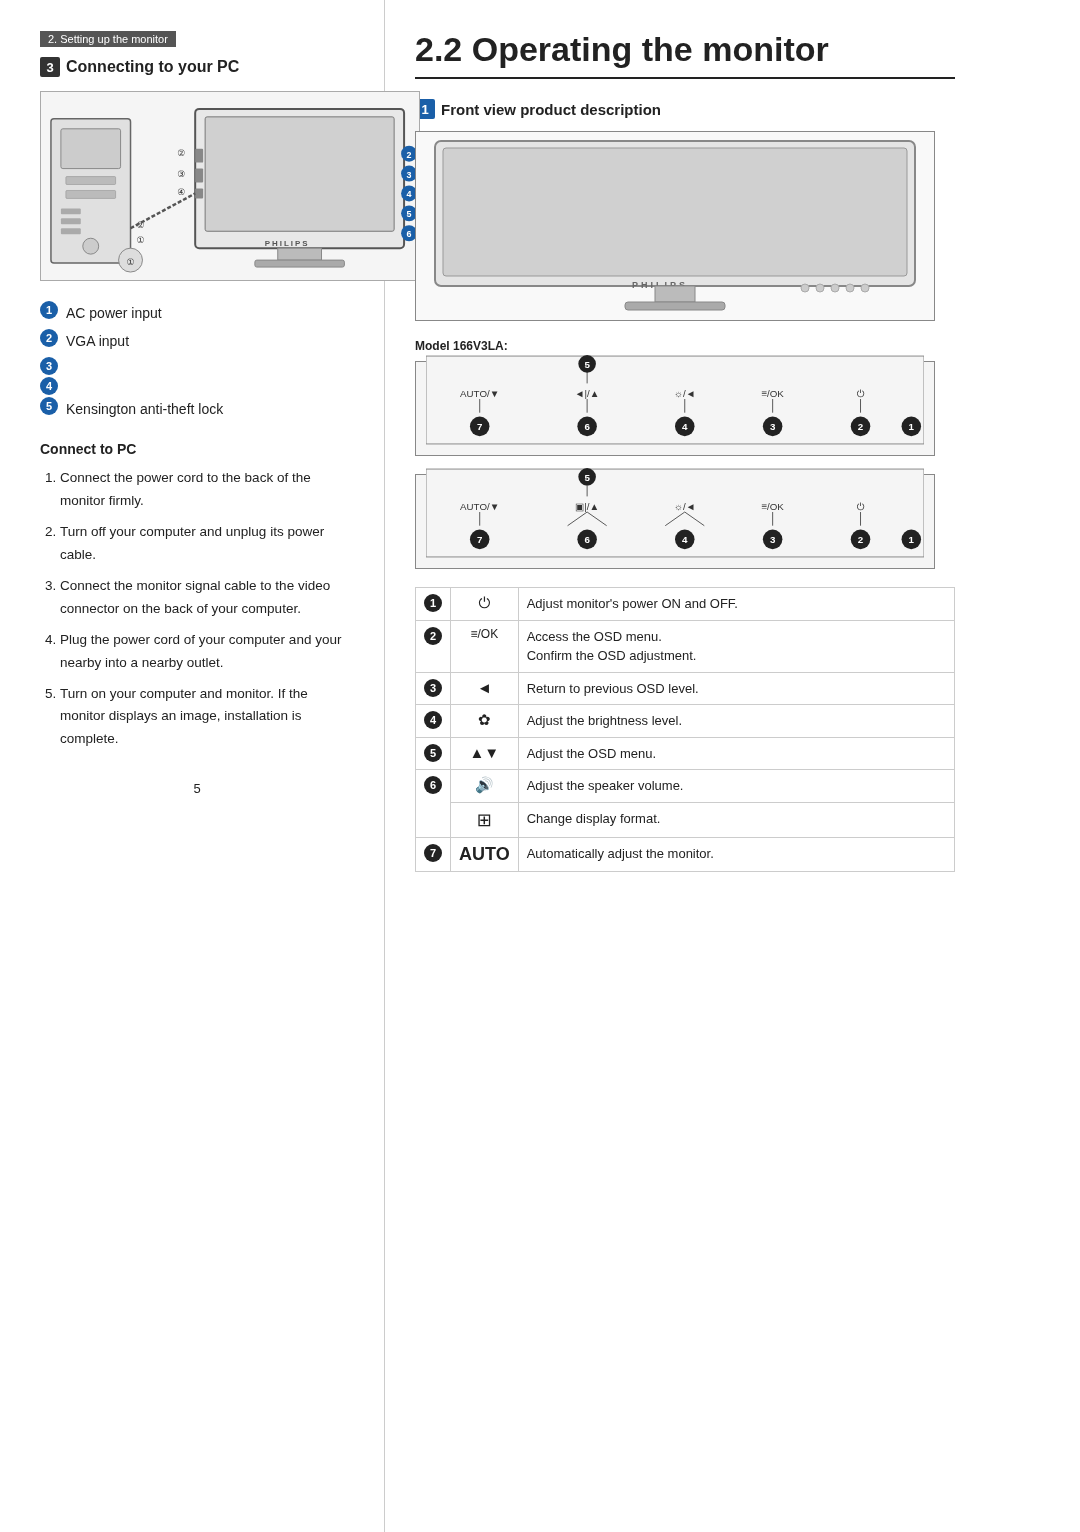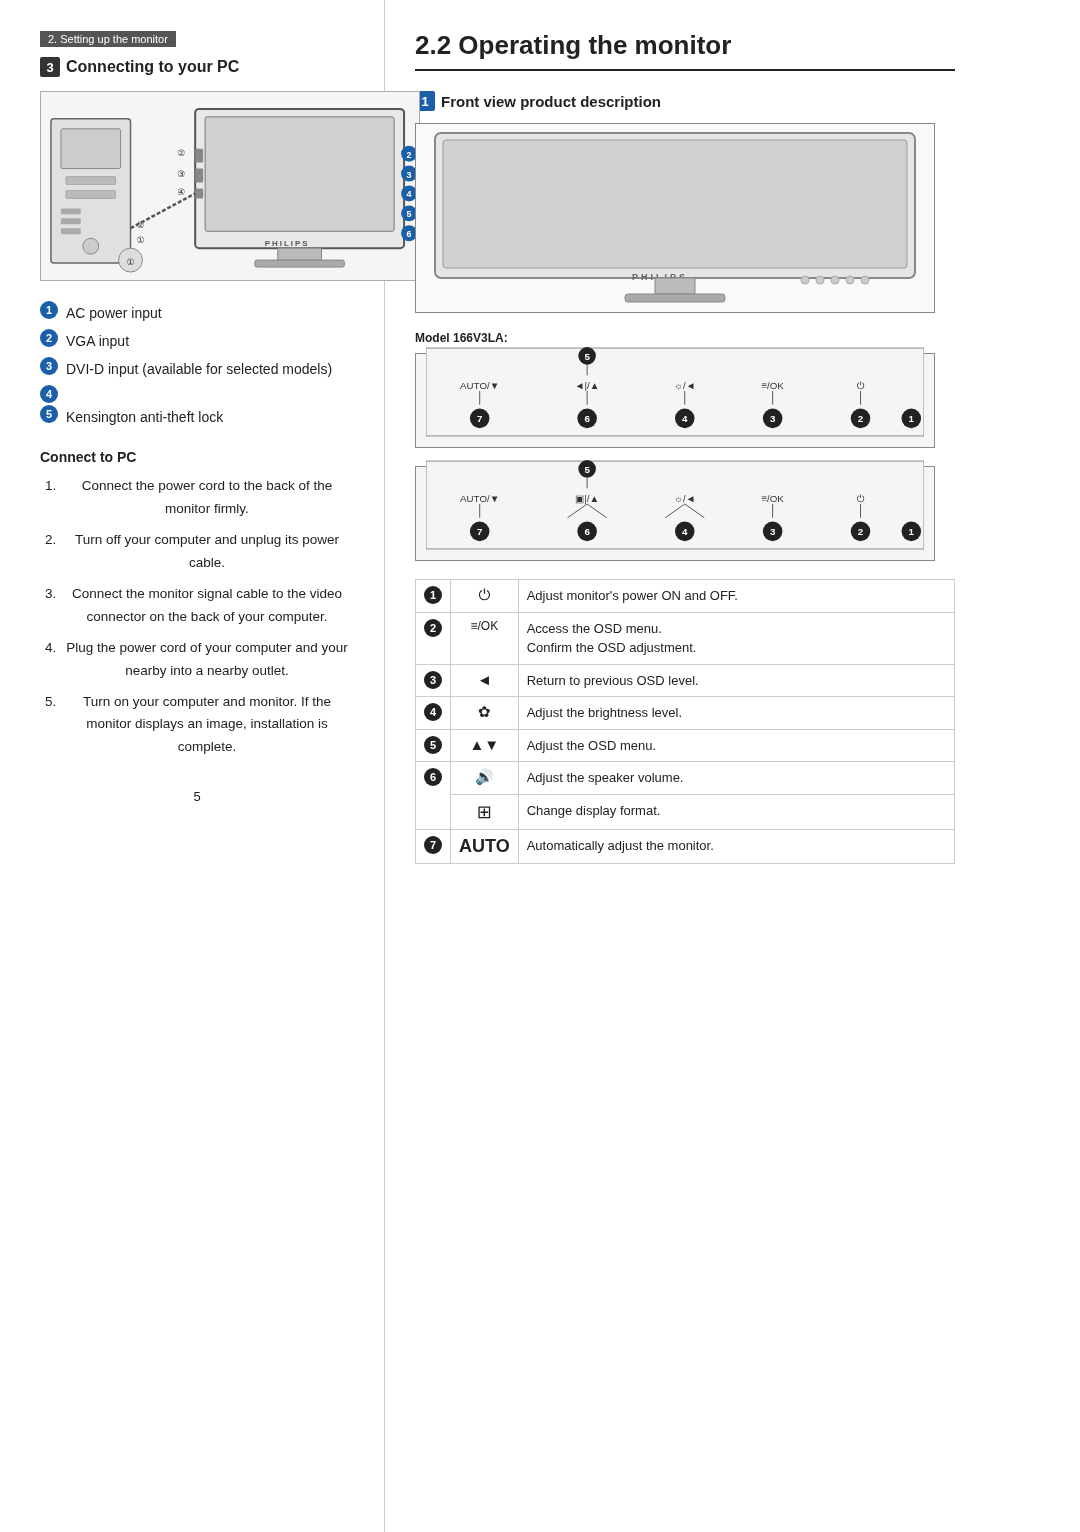--- a/index.html
+++ b/index.html
@@ -118,31 +118,30 @@
     .connect-pc-header {
       font-weight: bold;
       font-size: 14px;
       margin-bottom: 10px;
     }
 
     .step-list {
       list-style: decimal;
       padding-left: 20px;
       line-height: 1.7;
-      text-align: center;
     }
 
     .step-list li {
       margin-bottom: 8px;
       font-size: 13.5px;
     }
 
     
     .main-section-title {
-      font-size: 26px;
+      font-size: 34px;
       font-weight: bold;
       border-bottom: 2px solid #222;
       padding-bottom: 8px;
       margin-bottom: 20px;
     }
 
     .sub-section-header {
       display: flex;
       align-items: center;
       font-size: 15px;
@@ -297,21 +296,20 @@
       <li>
         <span class="num-circle blue">1</span>
         <span>AC power input</span>
       </li>
       <li>
         <span class="num-circle blue">2</span>
         <span>VGA input</span>
       </li>
       <li>
         <span class="num-circle blue">3</span>
-        <span>DVI-D input (available for selected models)</span>
       </li>
       <li>
         <span class="num-circle blue">4</span>
       </li>
       <li>
         <span class="num-circle blue">5</span>
         <span>Kensington anti-theft lock</span>
       </li>
     </ul>
 

